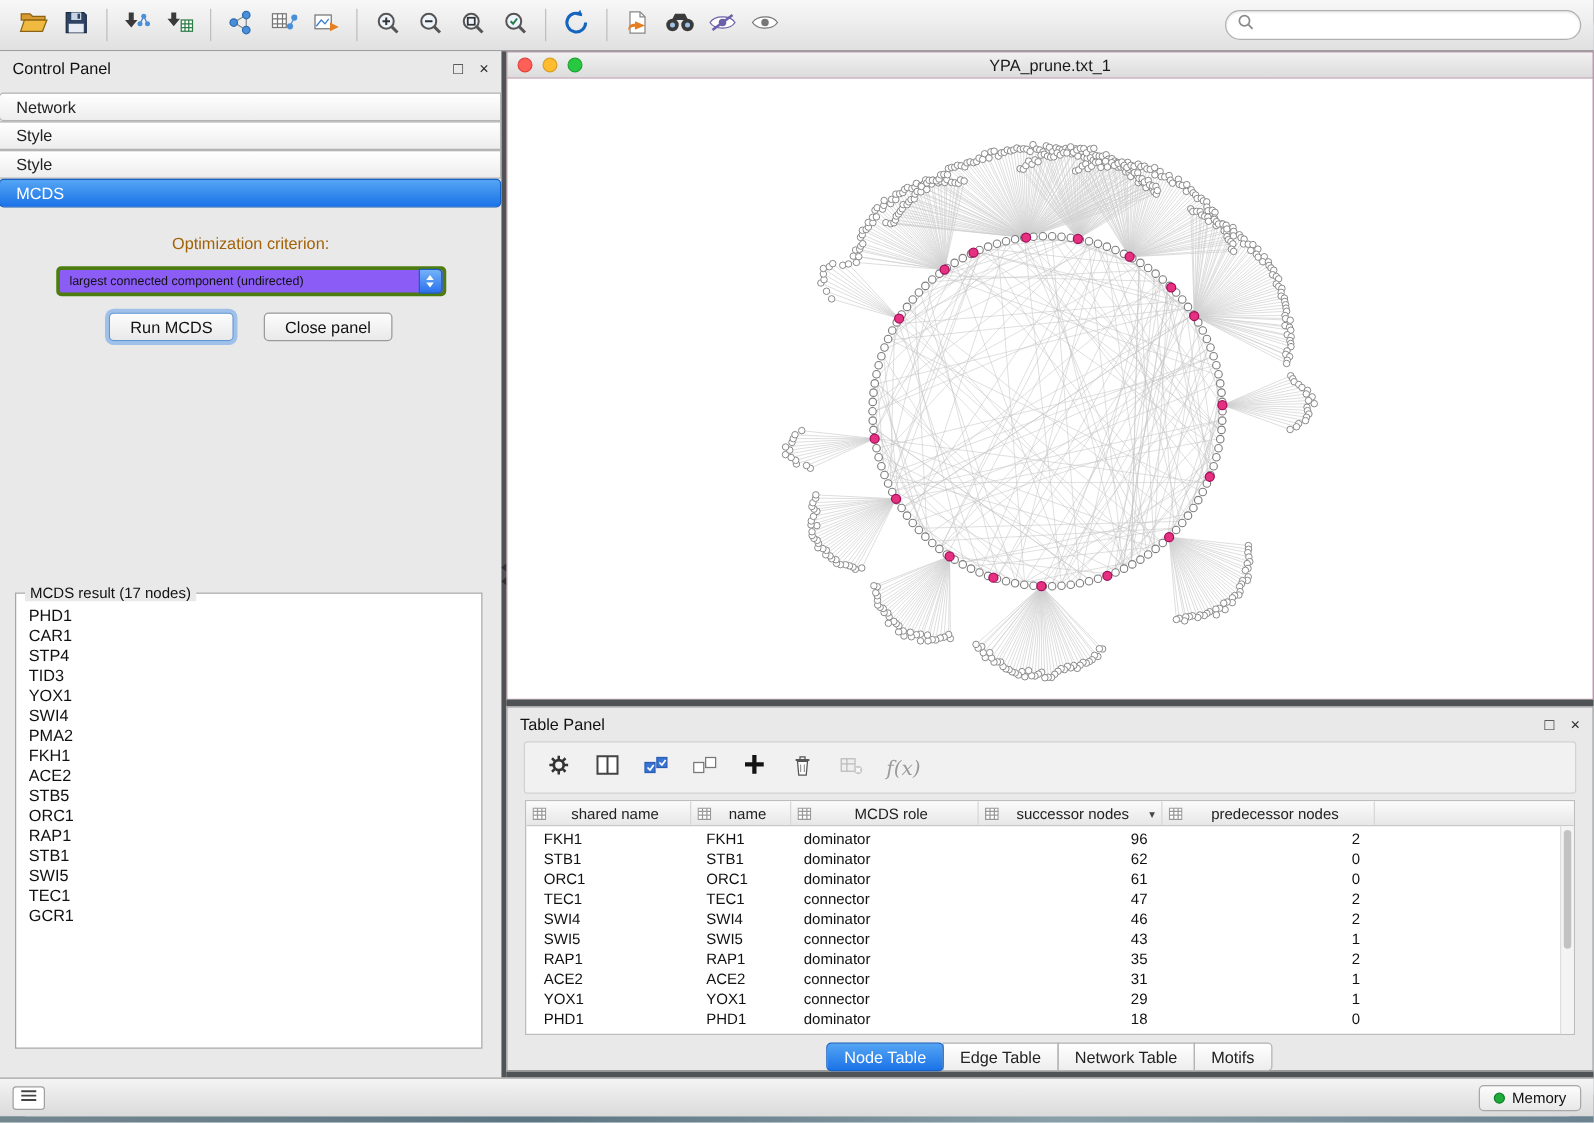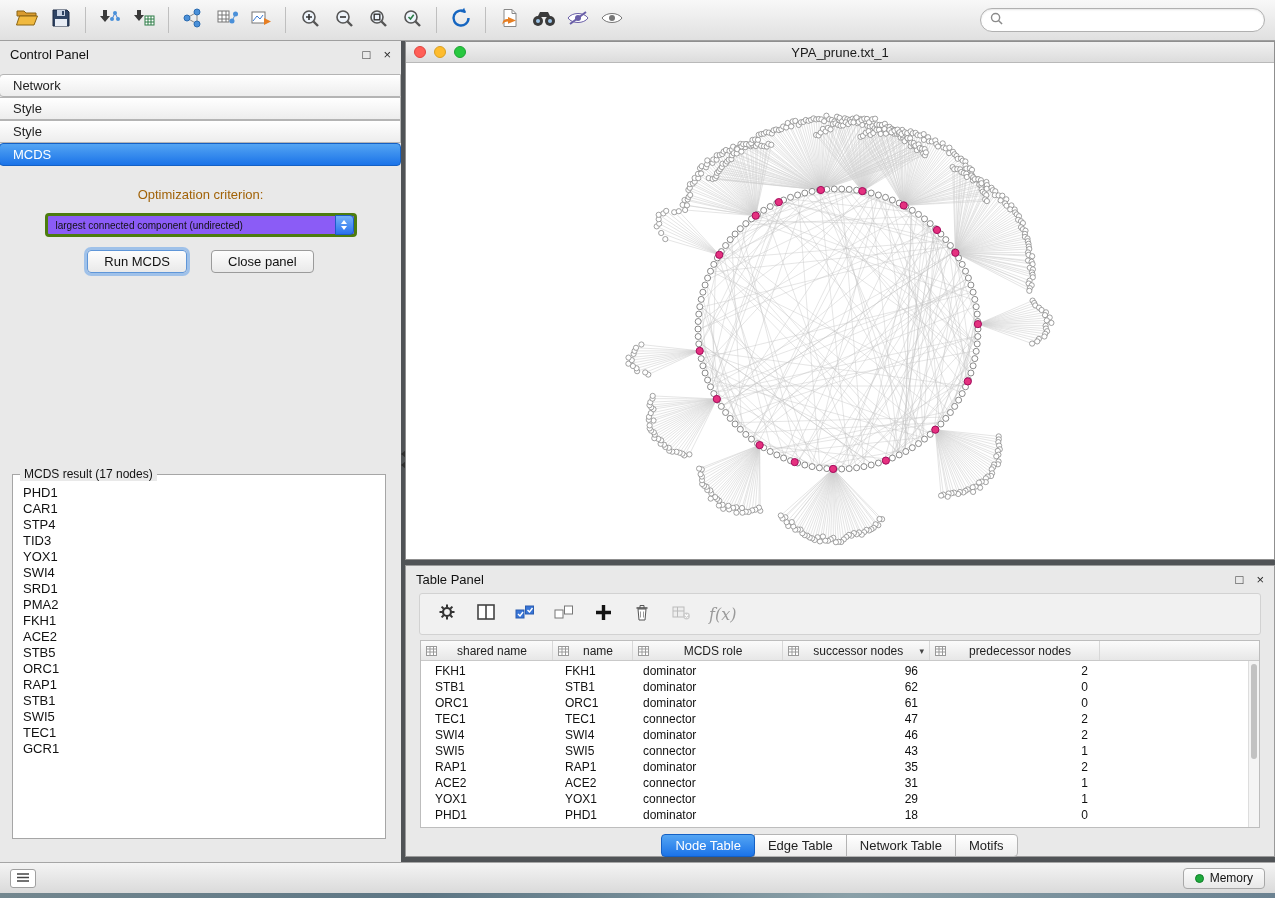--- a/index.html
+++ b/index.html
@@ -313,21 +313,20 @@
     </div>
     <fieldset class="result-fieldset">
       <legend>MCDS result (17 nodes)</legend>
       <div class="result-list" id="result-list">
           <div class="list-item">PHD1</div>
           <div class="list-item">CAR1</div>
           <div class="list-item">STP4</div>
           <div class="list-item">TID3</div>
           <div class="list-item">YOX1</div>
           <div class="list-item">SWI4</div>
-          <div class="list-item">SRD1</div>
           <div class="list-item">PMA2</div>
           <div class="list-item">FKH1</div>
           <div class="list-item">ACE2</div>
           <div class="list-item">STB5</div>
           <div class="list-item">ORC1</div>
           <div class="list-item">RAP1</div>
           <div class="list-item">STB1</div>
           <div class="list-item">SWI5</div>
           <div class="list-item">TEC1</div>
           <div class="list-item">GCR1</div>

